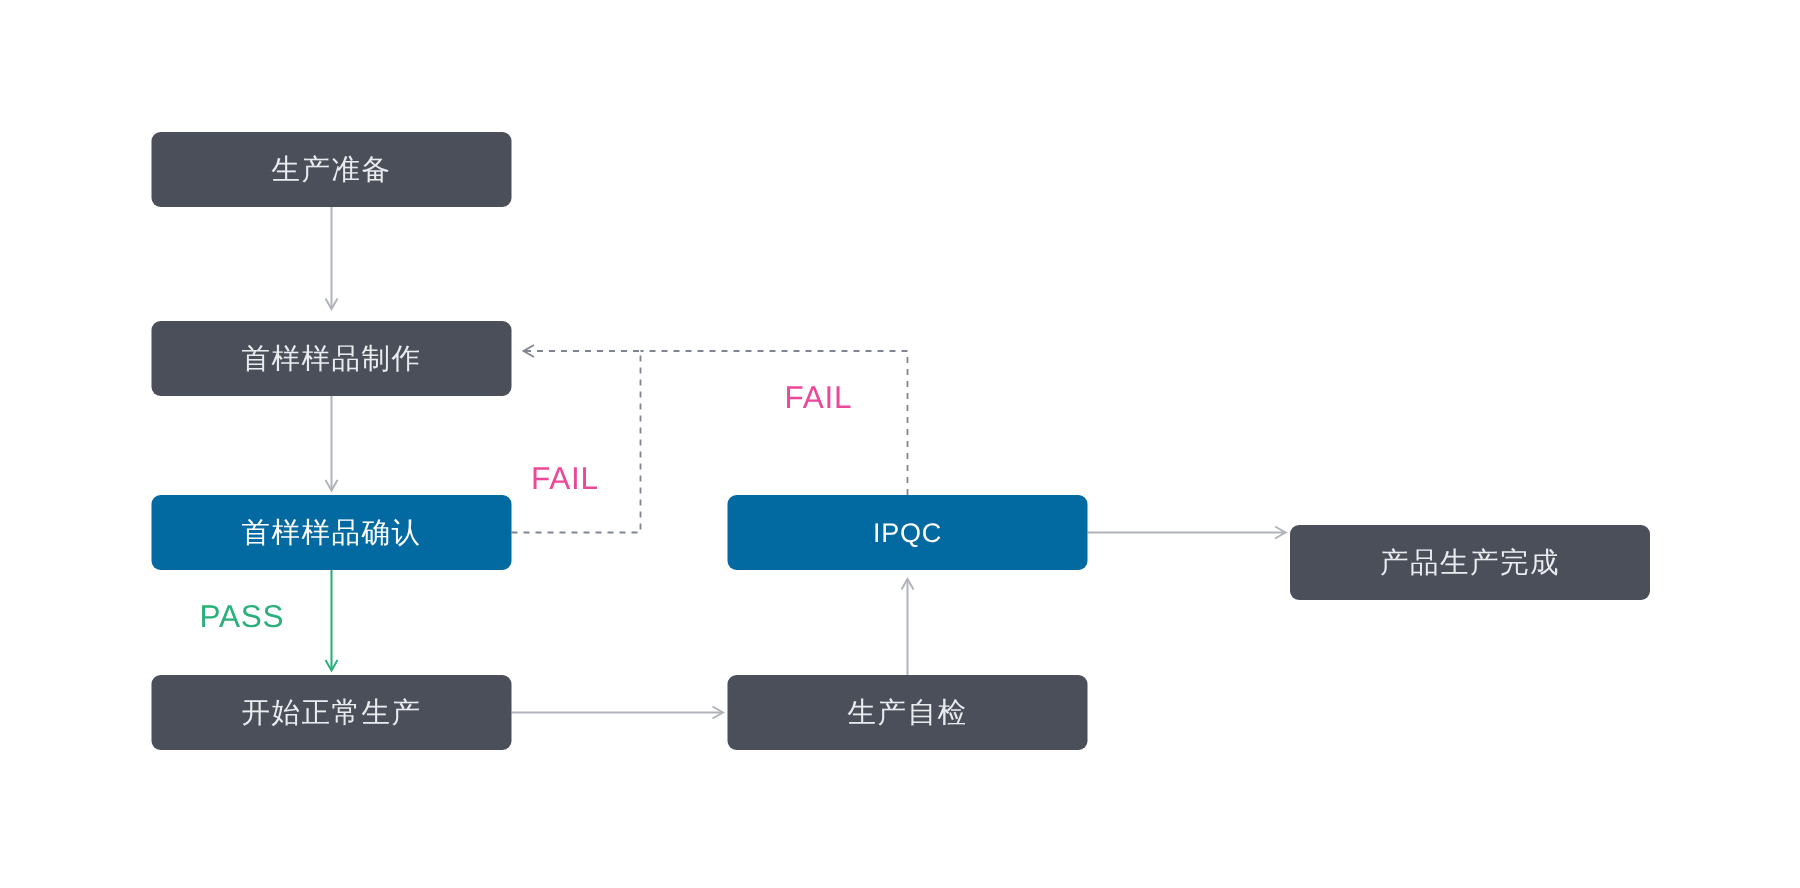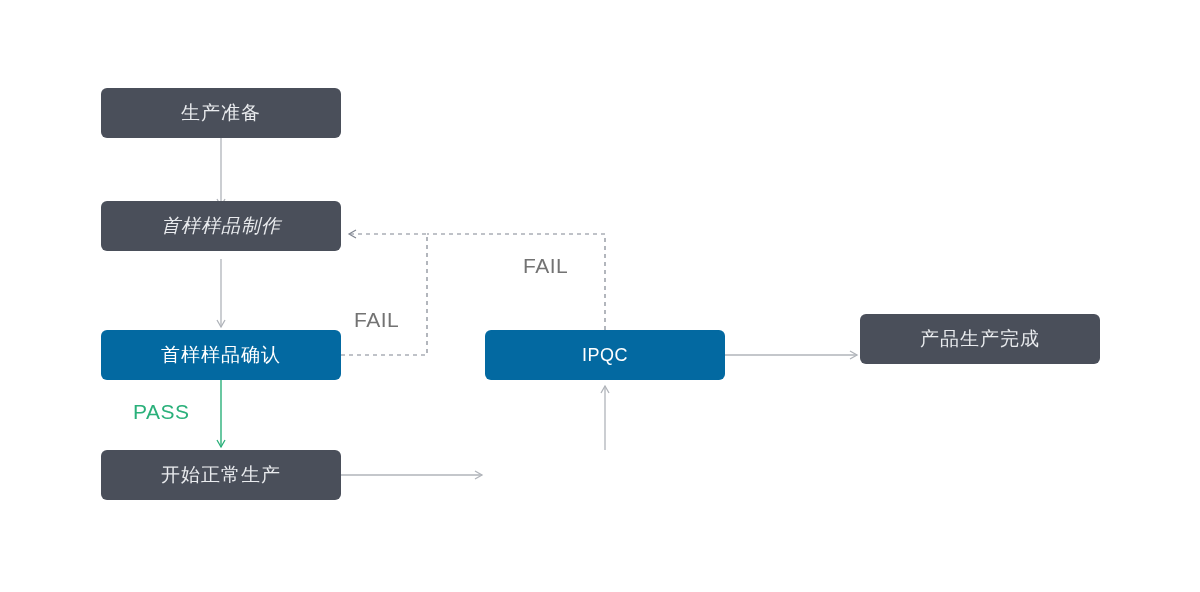--- a/index.html
+++ b/index.html
@@ -29,21 +29,21 @@
   .node.green{background:#0369a1;color:#ffffff;}
   .node.green.latin{letter-spacing:0.5px;font-size:18px;}
 
   .edge-label{
     position:absolute;
     font-size:21px;
     letter-spacing:0.5px;
     white-space:nowrap;
     user-select:none;
   }
-  .edge-label.gray{color:#737373;}
+  .edge-label.gray{color:#ec4899;}
   .edge-label.green{color:#2ab07a;}
 </style>
 </head>
 <body>
 
 <div id="canvas">
 
   <svg id="edges" viewBox="0 0 1200 592" xmlns="http://www.w3.org/2000/svg">
     <defs>
       <marker id="arw-gray" markerWidth="12" markerHeight="12" refX="9" refY="5" orient="auto" markerUnits="userSpaceOnUse">
@@ -71,38 +71,41 @@
 
     <path d="M341,355 L427,355 L427,234 L349,234" fill="none" stroke="#808691" stroke-width="1.2" stroke-dasharray="4,4" marker-end="url(#arw-dash)"></path>
 
     <path d="M605,330 L605,234 L427,234" fill="none" stroke="#808691" stroke-width="1.2" stroke-dasharray="4,4"></path>
   </svg>
 
   <div class="node dark" style="left:101px;top:88px;">
     <span>生产准备</span>
   </div>
 
-  <div class="node dark" style="left:101px;top:201px;font-style:italic;">
+  <div class="node dark" style="left:101px;top:214px;">
     <span>首样样品制作</span>
   </div>
 
   <div class="node green" style="left:101px;top:330px;">
     <span>首样样品确认</span>
   </div>
 
   <div class="node dark" style="left:101px;top:450px;text-align:right;">
     <span>开始正常生产</span>
   </div>
 
+  <div class="node dark" style="left:485px;top:450px;">
+    <span>生产自检</span>
+  </div>
 
   <div class="node green latin" style="left:485px;top:330px;">
     <span>IPQC</span>
   </div>
 
-  <div class="node dark" style="left:860px;top:314px;">
+  <div class="node dark" style="left:860px;top:350px;">
     <span>产品生产完成</span>
   </div>
 
   <div class="edge-label gray" style="left:354px;top:308px;">FAIL</div>
 
   <div class="edge-label gray" style="left:523px;top:254px;">FAIL</div>
 
   <div class="edge-label green" style="left:133px;top:400px;">PASS</div>
 
 </div>

